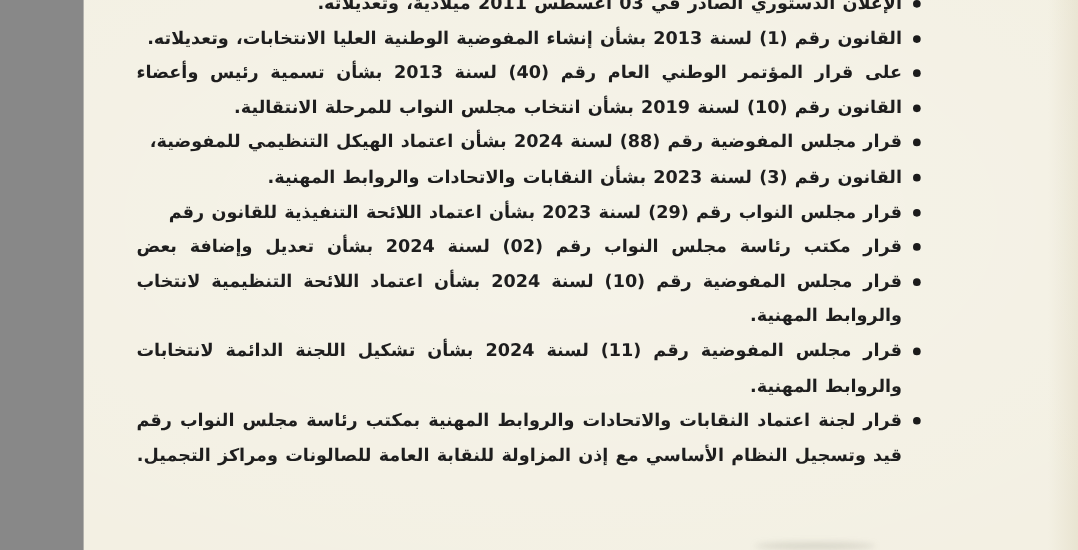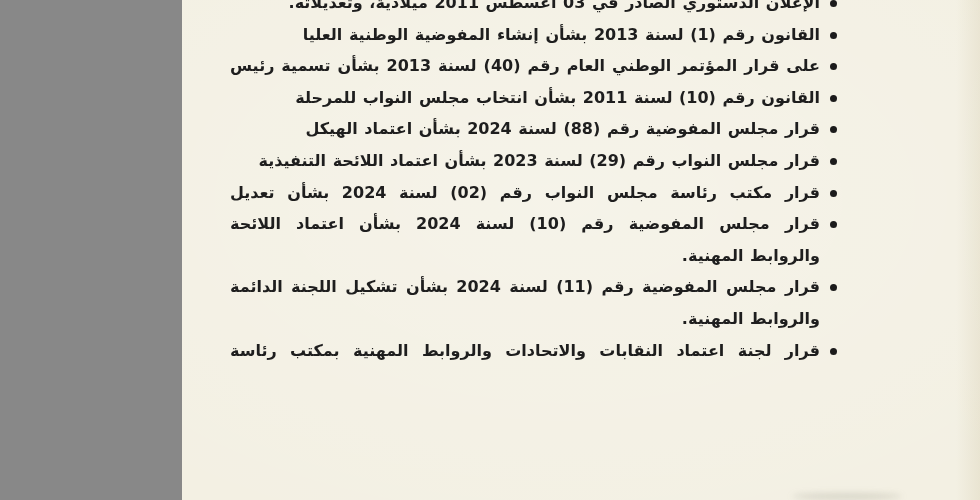--- a/index.html
+++ b/index.html
@@ -2,21 +2,21 @@
 <html lang="ar" dir="rtl"><head>
 <meta charset="utf-8">
 <style>
   html, body {
     margin: 0;
     padding: 0;
     background: #888;
   }
   .page {
     position: relative;
-    width: 798px;
+    width: 904px;
     height: 500px;
     overflow: hidden;
     direction: rtl;
     background:
       radial-gradient(130% 120% at 48% 40%, rgba(255,255,255,0.22), rgba(255,255,255,0) 62%),
       linear-gradient(to left, rgba(210,200,168,0.30) 0%, rgba(210,200,168,0) 3%),
       #f3f0e3;
     font-family: "DejaVu Sans", sans-serif;
     font-weight: 700;
     color: #1e1e1e;
@@ -81,25 +81,29 @@
       <li>
         <span class="bullet" style="background: rgb(27, 27, 27);"></span>
         <div class="line">القانون رقم (1) لسنة 2013 بشأن إنشاء المفوضية الوطنية العليا الانتخابات، وتعديلاته.</div>
       </li>
       <li>
         <span class="bullet" style="background: rgb(27, 27, 27);"></span>
         <div class="line line--full">على قرار المؤتمر الوطني العام رقم (40) لسنة 2013 بشأن تسمية رئيس وأعضاء مجلس المفوضية الوطنية العليا</div>
       </li>
       <li>
         <span class="bullet" style="background: rgb(27, 27, 27);"></span>
-        <div class="line">القانون رقم (10) لسنة 2011 بشأن انتخاب مجلس النواب للمرحلة الانتقالية.</div>
+        <div class="line">القانون رقم (10) لسنة 2019 بشأن انتخاب مجلس النواب للمرحلة الانتقالية.</div>
       </li>
       <li>
         <span class="bullet" style="background: rgb(27, 27, 27);"></span>
         <div class="line">قرار مجلس المفوضية رقم (88) لسنة 2024 بشأن اعتماد الهيكل التنظيمي للمفوضية، وتعديلاته.</div>
+      </li>
+      <li>
+        <span class="bullet" style="background: rgb(27, 27, 27);"></span>
+        <div class="line">القانون رقم (3) لسنة 2023 بشأن النقابات والاتحادات والروابط المهنية.</div>
       </li>
       <li>
         <span class="bullet" style="background: rgb(27, 27, 27);"></span>
         <div class="line">قرار مجلس النواب رقم (29) لسنة 2023 بشأن اعتماد اللائحة التنفيذية للقانون رقم (3) لسنة 2023.</div>
       </li>
       <li>
         <span class="bullet" style="background: rgb(27, 27, 27);"></span>
         <div class="line line--full">قرار مكتب رئاسة مجلس النواب رقم (02) لسنة 2024 بشأن تعديل وإضافة بعض الأحكام لقراره رقم (29)</div>
       </li>
       <li>
@@ -108,16 +112,17 @@
         <div class="line">والروابط المهنية.</div>
       </li>
       <li>
         <span class="bullet" style="background: rgb(27, 27, 27);"></span>
         <div class="line line--full">قرار مجلس المفوضية رقم (11) لسنة 2024 بشأن تشكيل اللجنة الدائمة لانتخابات النقابات والاتحادات</div>
         <div class="line">والروابط المهنية.</div>
       </li>
       <li>
         <span class="bullet" style="background: rgb(27, 27, 27);"></span>
         <div class="line line--full">قرار لجنة اعتماد النقابات والاتحادات والروابط المهنية بمكتب رئاسة مجلس النواب رقم (49) لسنة 2024 بشأن</div>
+        <div class="line">قيد وتسجيل النظام الأساسي مع إذن المزاولة للنقابة العامة للصالونات ومراكز التجميل.</div>
       </li>
     </ul>
   <div class="scan-smudge"></div>
 </div>
 
 </body></html>

